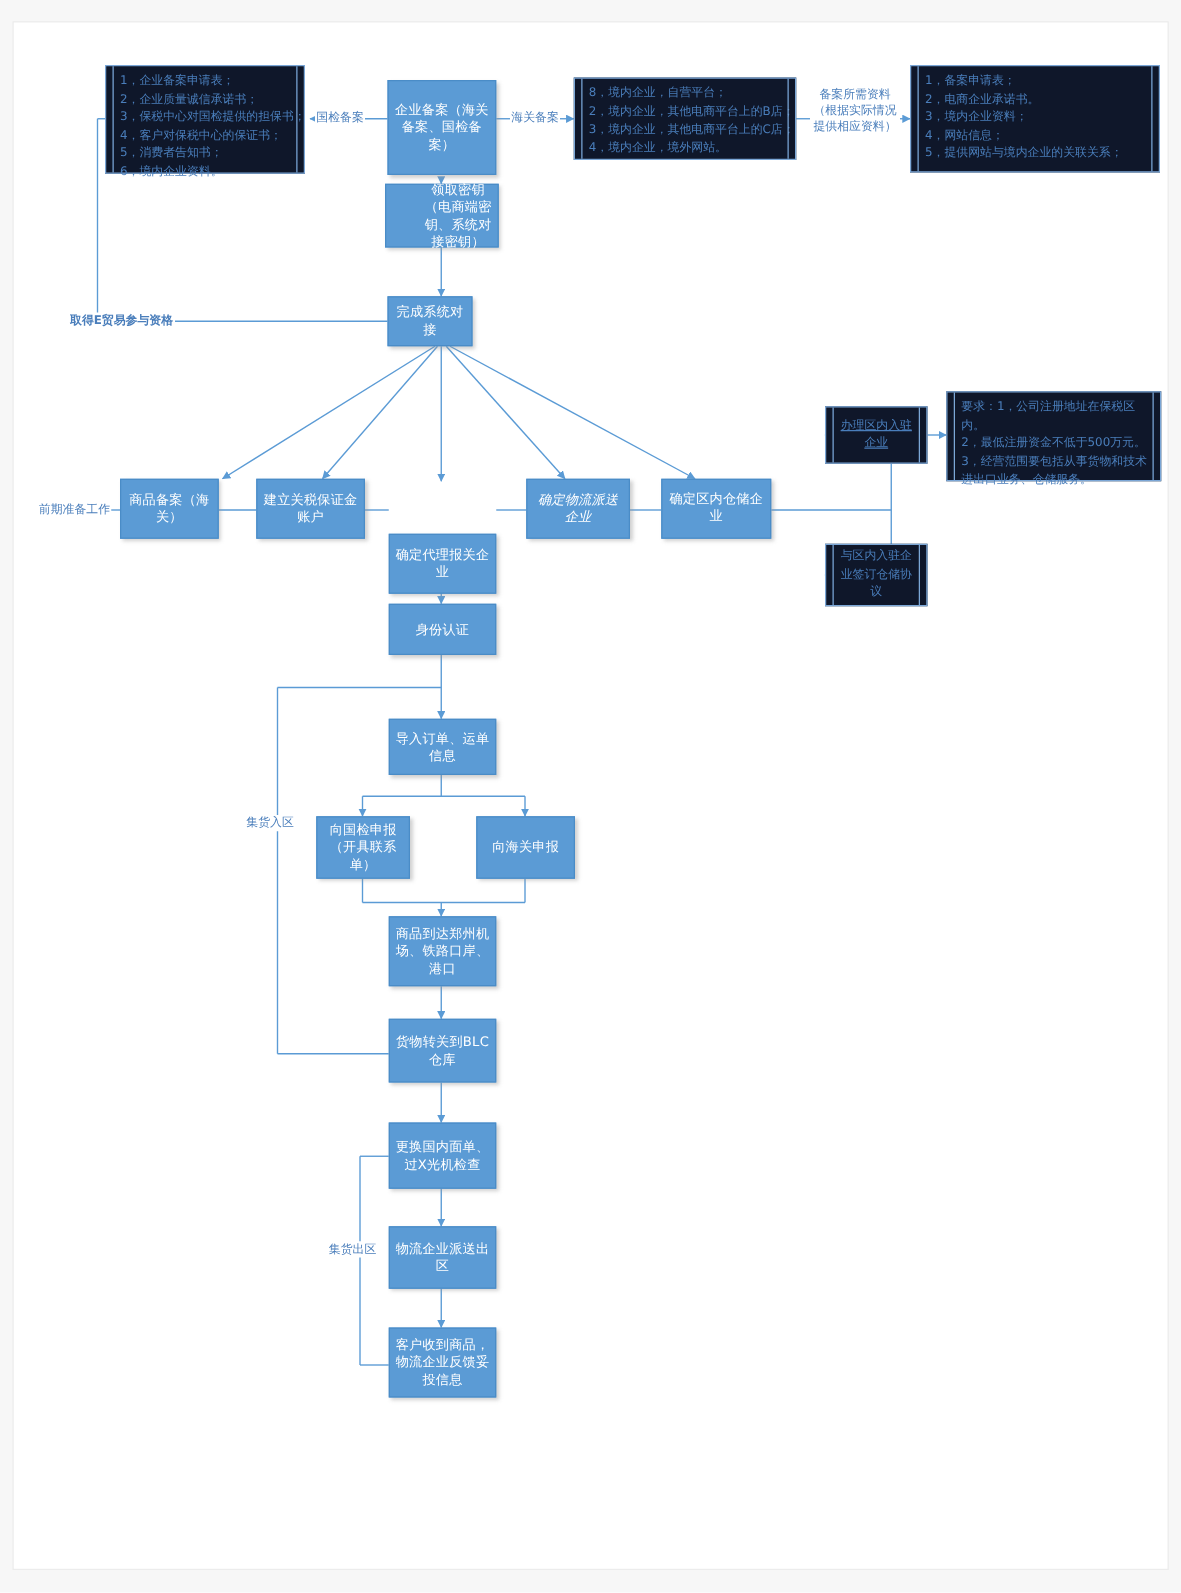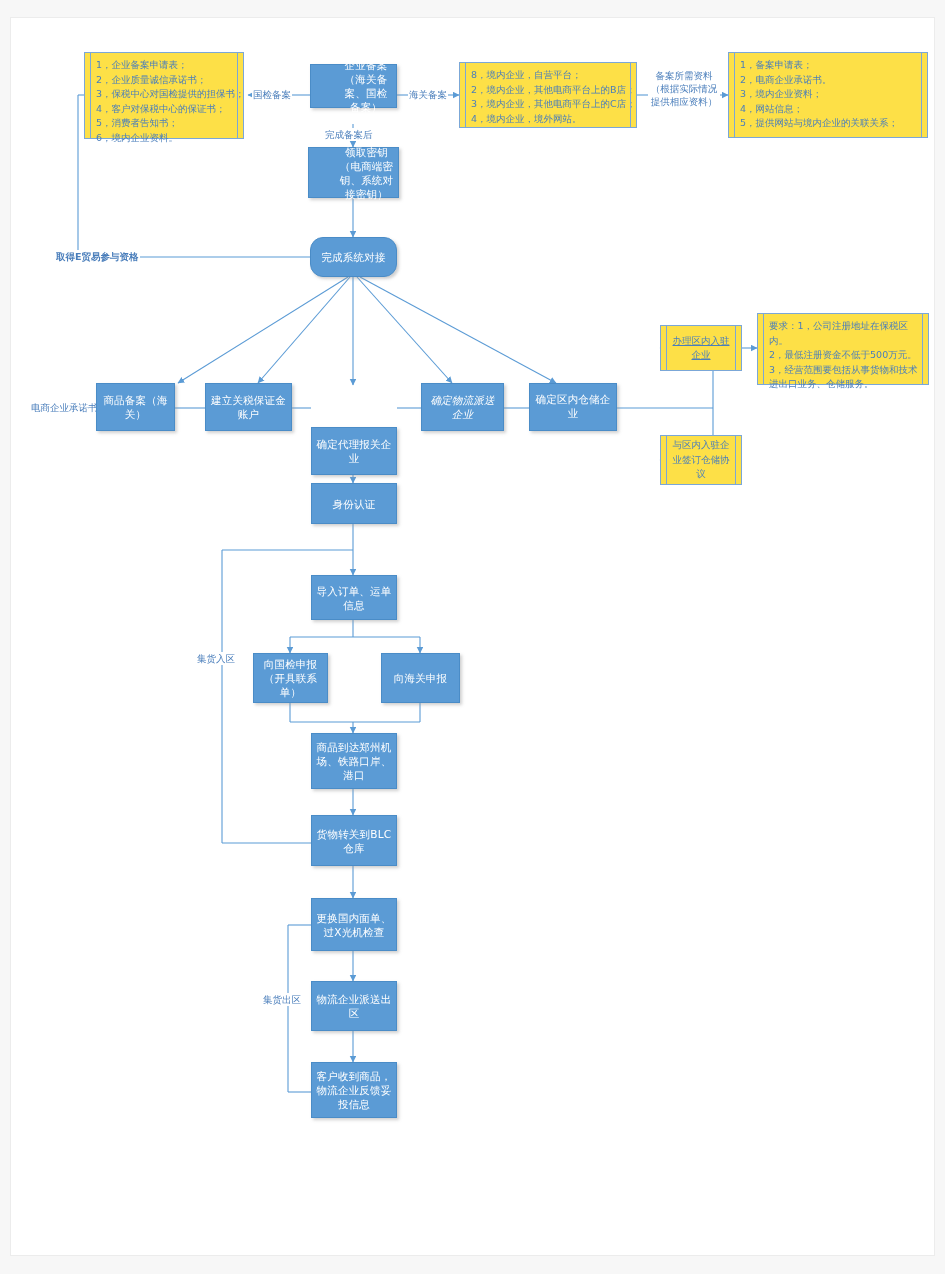--- a/index.html
+++ b/index.html
@@ -30,21 +30,21 @@
     display:flex;align-items:center;justify-content:center;
     text-align:center;
     box-sizing:border-box;
     padding:2px 4px;
     letter-spacing:.2px;
   }
 
   
   .nbox{
     position:absolute;
-    background:#fde047;
+    background:#0f172a;
     border:1px solid #7ba7d7;
     box-sizing:border-box;
     color:#4a7ebb;
     font-size:9.5px;
     line-height:14.5px;
     padding:5px 6px 5px 11px;
     text-align:left;
   }
   .nbox::before{
     content:"";position:absolute;left:5px;top:0;bottom:0;width:1px;background:#7ba7d7;
@@ -185,29 +185,29 @@
 
   <div class="nbox center wrap" style="left:660px;top:325px;width:82px;height:46px;text-decoration:underline;">办理区内入驻企业</div>
 
   <div class="nbox center wrap" style="left:660px;top:435px;width:82px;height:50px;">与区内入驻企业签订仓储协议</div>
 
   <div class="elabel" style="left:252px;top:88px;">国检备案</div>
   <div class="elabel" style="left:408px;top:88px;">海关备案</div>
   <div class="elabel multi" style="left:648px;top:69px;width:70px;">备案所需资料（根据实际情况提供相应资料）</div>
   <div class="elabel" style="left:324px;top:128px;">完成备案后</div>
   <div class="elabel" style="left:55px;top:250px;font-weight:bold;">取得E贸易参与资格</div>
-  <div class="elabel" style="left:30px;top:401px;">电商企业承诺书</div>
+  <div class="elabel" style="left:30px;top:401px;">前期准备工作</div>
   <div class="elabel" style="left:196px;top:652px;">集货入区</div>
   <div class="elabel" style="left:262px;top:993px;">集货出区</div>
 
-  <div class="pbox" style="left:310px;top:64px;width:87px;height:44px;padding-left:29px;">企业备案（海关备案、国检备案）</div>
+  <div class="pbox" style="left:310px;top:64px;width:87px;height:76px;">企业备案（海关备案、国检备案）</div>
 
   <div class="pbox" style="left:308px;top:147px;width:91px;height:51px;padding-left:30px;">领取密钥（电商端密钥、系统对接密钥）</div>
 
-  <div class="pbox" style="left:310px;top:237px;width:87px;height:40px;border-radius:13px;">完成系统对接</div>
+  <div class="pbox" style="left:310px;top:237px;width:68px;height:40px;">完成系统对接</div>
 
   <div class="pbox" style="left:96px;top:383px;width:79px;height:48px;">商品备案（海关）</div>
 
   <div class="pbox" style="left:205px;top:383px;width:87px;height:48px;">建立关税保证金账户</div>
 
   <div class="pbox" style="left:311px;top:383px;width:86px;height:48px;margin-top:44px;">确定代理报关企业</div>
 
   <div class="pbox" style="left:421px;top:383px;width:83px;height:48px;font-style:italic;">确定物流派送企业</div>
 
   <div class="pbox" style="left:529px;top:383px;width:88px;height:48px;font-family:Liberation Mono, monospace;">确定区内仓储企业</div>

